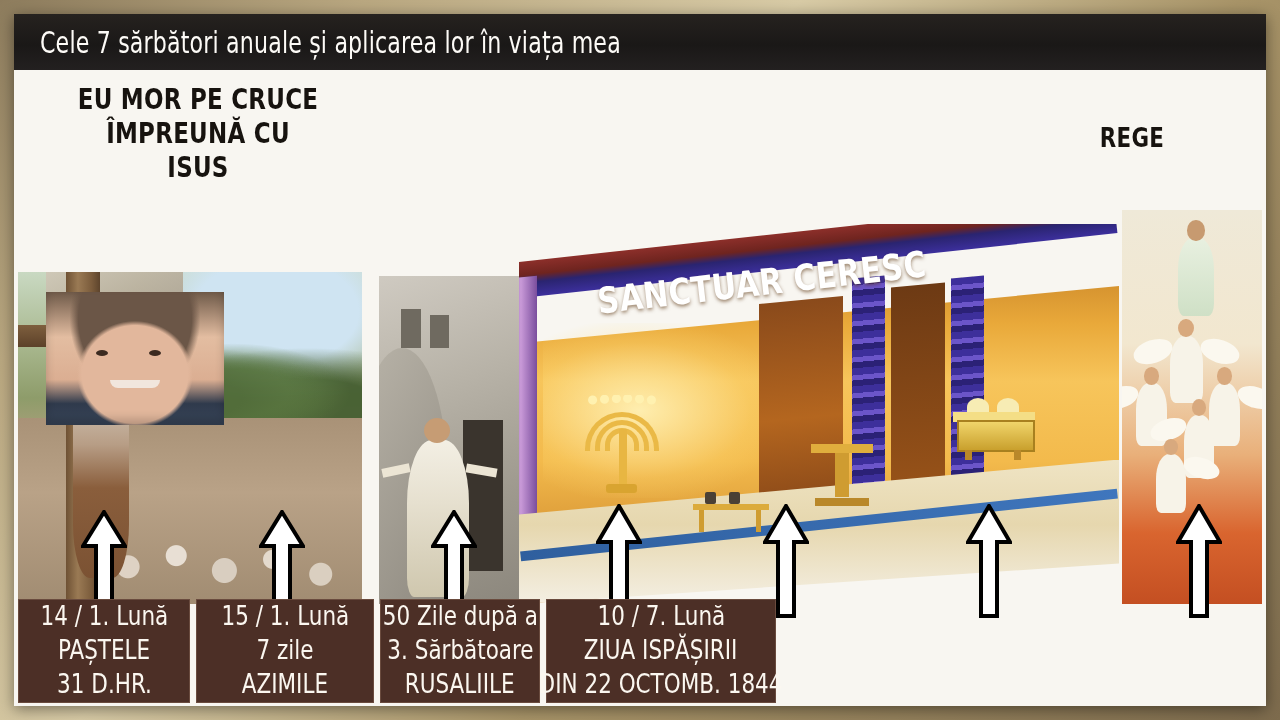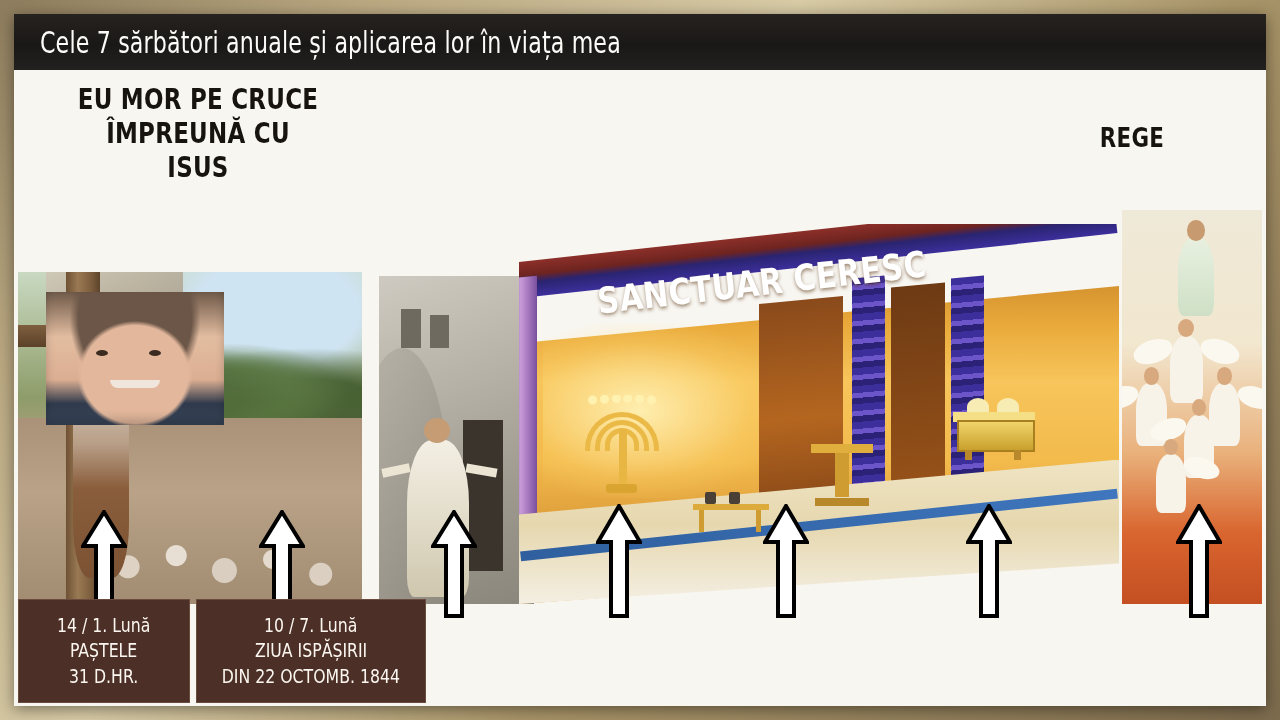--- a/index.html
+++ b/index.html
@@ -254,21 +254,21 @@
   .arrow{position:absolute;width:46px;}
   .arrow svg{display:block;width:100%;height:100%;}
 
   
   #boxes{position:absolute;left:4px;top:585px;width:1248px;height:104px;display:flex;gap:6px;}
   .label-box{
     background:#4c2f26;border:1px solid #6a4b3e;
     color:#fbf7f0;display:flex;flex-direction:column;
     align-items:center;justify-content:center;gap:2px;
     font-family:"DejaVu Sans Condensed","Liberation Sans",sans-serif;
-    font-size:19px;line-height:1.22;text-align:center;
+    font-size:26px;line-height:1.22;text-align:center;
     padding:4px 4px;box-sizing:border-box;
   }
   .label-box span{transform:scaleX(.92);white-space:nowrap;}
 </style>
 </head>
 <body>
 
 <div id="slide">
   <div id="canvas">
 
@@ -413,20 +413,30 @@
           <polygon points="23,2 44,38 31,38 31,112 15,112 15,38 2,38" fill="#ffffff" stroke="#000000" stroke-width="4"></polygon>
         </svg>
       </div>
 
     <div id="boxes">
       <div class="label-box" style="width:172px">
         <span>14 / 1. Lună</span>
         <span>PAȘTELE</span>
         <span>31 D.HR.</span>
       </div>
+      <div class="label-box" style="width:178px">
+        <span>15 / 1. Lună</span>
+        <span>7 zile</span>
+        <span>AZIMILE</span>
+      </div>
+      <div class="label-box" style="width:160px">
+        <span>50 Zile după a</span>
+        <span>3. Sărbătoare</span>
+        <span>RUSALIILE</span>
+      </div>
       <div class="label-box" style="width:230px">
         <span>10 / 7. Lună</span>
         <span>ZIUA ISPĂȘIRII</span>
         <span>DIN 22 OCTOMB. 1844</span>
       </div>
     </div>
 
   </div>
 </div>
 

